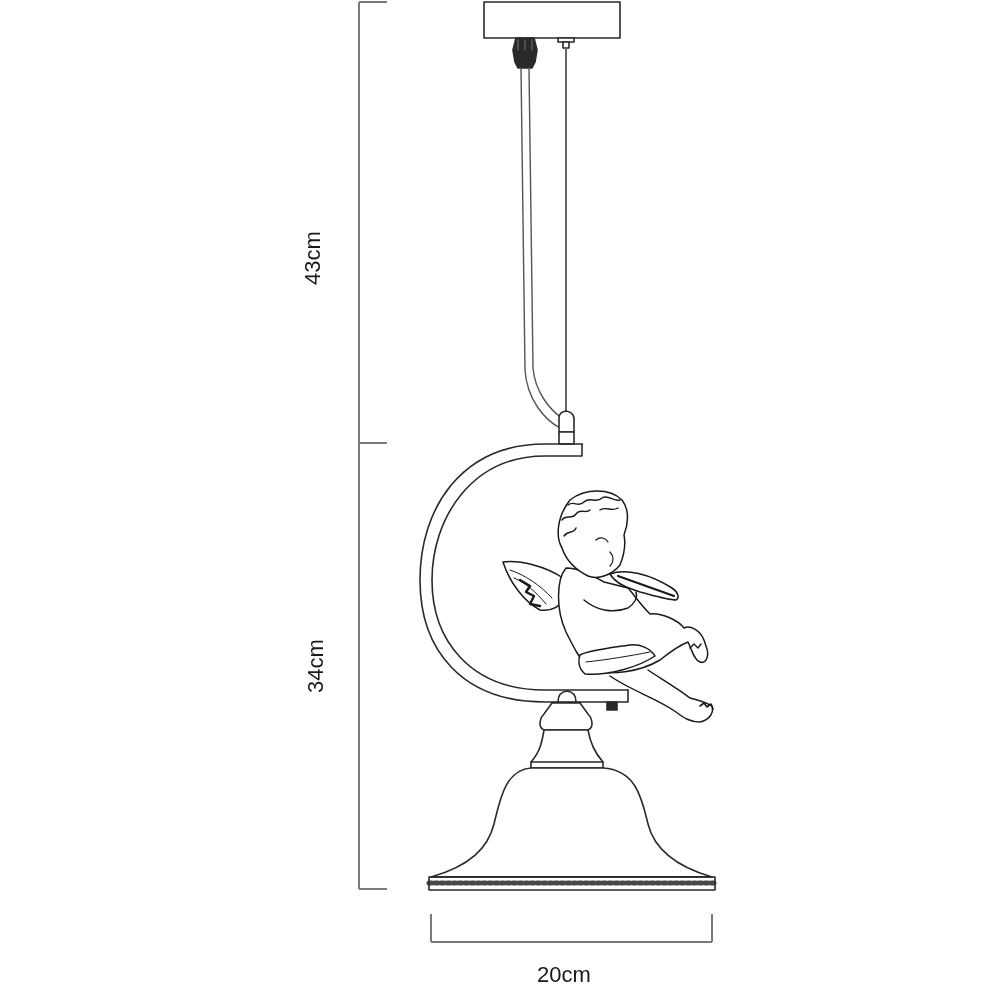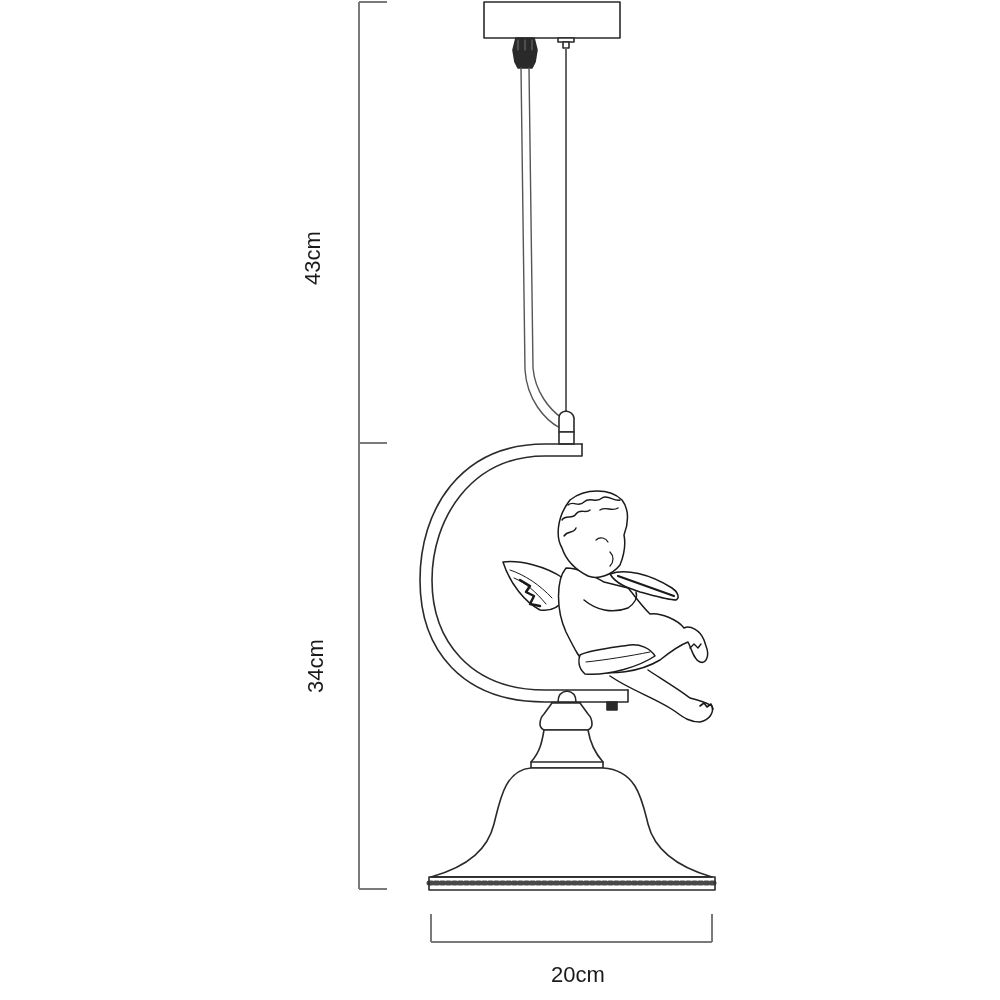--- a/index.html
+++ b/index.html
@@ -107,13 +107,13 @@
     <g>
       <rect x="429" y="877" width="286" height="13"></rect>
       <path d="M431 877 L712 877" stroke-width="1.5"></path>
       <line x1="429" y1="883" x2="715" y2="883" stroke="#2a2a2a" stroke-width="5" stroke-dasharray="3 3" opacity="0.85"></line>
     </g>
   </g>
 </svg>
 
 <div class="dim-label vertical" style="left:313px; top:258px;">43cm</div>
 <div class="dim-label vertical" style="left:316px; top:666px;">34cm</div>
-<div class="dim-label horizontal" style="left:578px; top:975px;">20cm</div>
+<div class="dim-label horizontal" style="left:564px; top:975px;">20cm</div>
 
 </body></html>

